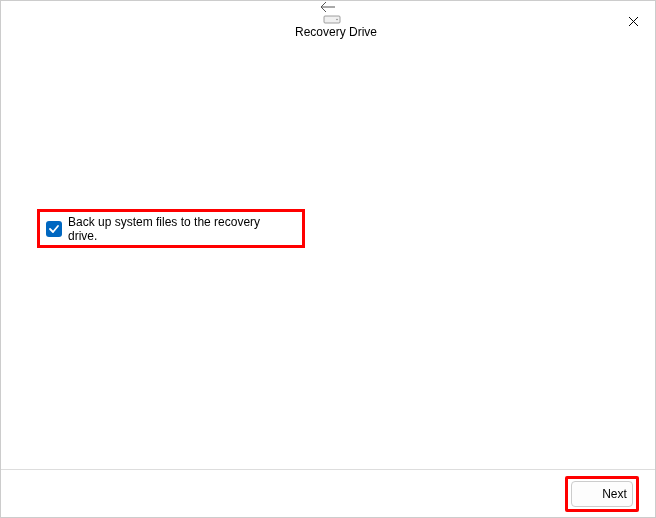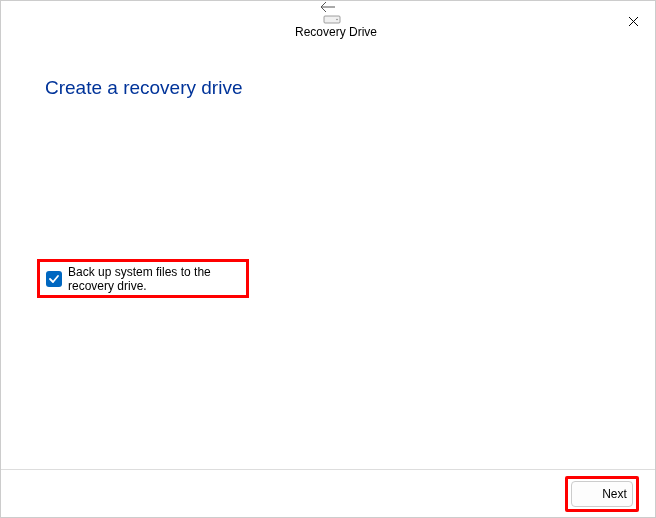--- a/index.html
+++ b/index.html
@@ -70,21 +70,21 @@
       margin-bottom: 0;
       padding-right: 20px;
     }
     .checkbox-section {
       margin-top: 132px;
       margin-left: -8px;
       border: 3px solid #ff0000;
       padding: 7px 10px 7px 6px;
       display: inline-flex;
       align-items: center;
-      width: 212px;
+      width: 268px;
       height: 39px;
     }
     .checkbox {
       width: 16px;
       height: 16px;
       background: #0067c0;
       border-radius: 3px;
       margin-right: 6px;
       display: flex;
       align-items: center;
@@ -152,21 +152,20 @@
   </span>
   <span class="window-title">Recovery Drive</span>
   <span class="close-btn">
     <svg width="11" height="11" viewBox="0 0 11 11">
         <path d="M1 1 L10 10 M10 1 L1 10" stroke="#000" stroke-width="1"></path>
       </svg>
   </span>
 </div>
 
 <div class="content">
-  <h1 class="heading">Create a recovery drive</h1>
 
   <div class="checkbox-section">
     <span class="checkbox">
       <svg viewBox="0 0 12 12">
           <path d="M2 6 L5 9 L10 3" stroke="#fff" stroke-width="1.8" fill="none" stroke-linecap="round" stroke-linejoin="round"></path>
         </svg>
     </span>
     <span class="checkbox-label">Back up system files to the recovery drive.</span>
   </div>
 </div>

